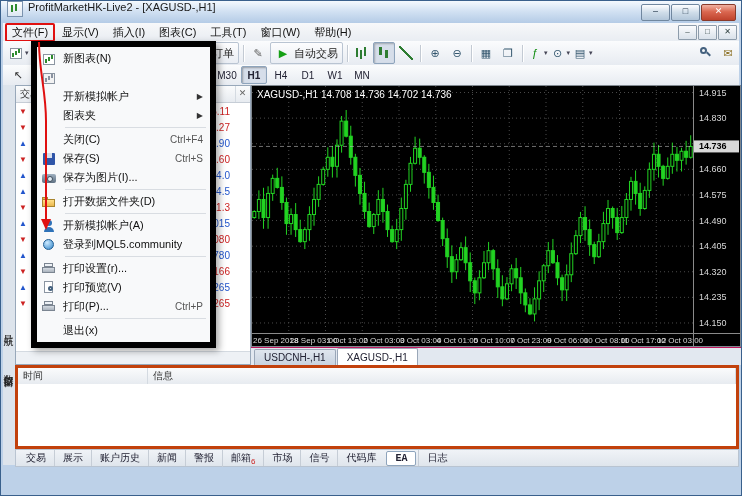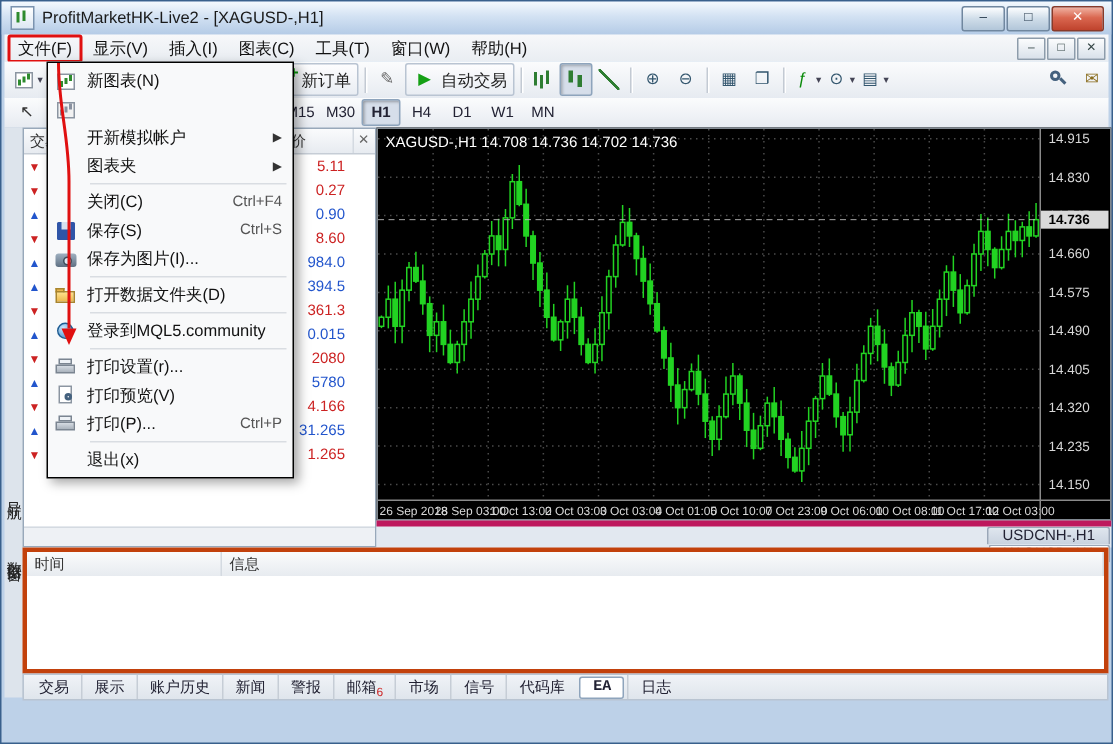--- a/index.html
+++ b/index.html
@@ -1,19 +1,19 @@
 <!DOCTYPE html>
 <html><head>
 <meta charset="utf-8">
 <style>
   html,body{margin:0;padding:0;background:#888;font-family:"Liberation Sans","DejaVu Sans",sans-serif;}
   #win{position:relative;width:742px;height:496px;background:#bdd1e8;border:1px solid #39608c;overflow:hidden;box-sizing:border-box;}
 
   
-  .titlebar{position:absolute;left:0;top:0;right:0;height:22px;background:linear-gradient(#f4f9fe,#d3e2f3 45%,#b4cbe6);display:flex;align-items:center;gap:5px;padding-left:6px;}
+  .titlebar{position:absolute;left:0;top:0;right:0;height:22px;background:linear-gradient(#f4f9fe,#d3e2f3 45%,#b4cbe6);display:flex;gap:5px;padding-left:6px;}
   .app-icon{width:14px;height:14px;background:linear-gradient(#fff,#dde7f2);border:1px solid #7b93af;position:relative;flex:none;}
   .app-icon::before{content:"";position:absolute;left:3px;top:3px;width:2px;height:7px;background:#2e8b2e;box-shadow:4px -1px 0 #2e8b2e;}
   .title-text{font-size:11px;color:#1a1a1a;white-space:nowrap;}
   .win-btns{position:absolute;right:5px;top:3px;display:flex;gap:1px;}
   .win-btn{width:27px;height:15px;border:1px solid #70879f;border-radius:2px;background:linear-gradient(#fdfeff,#cfdde9 50%,#b2c6d9);font-size:9px;line-height:13px;text-align:center;color:#23374a;}
   .win-btn .g{pointer-events:none;}
   .win-btn.close{width:33px;background:linear-gradient(#f0b2a2,#da6750 45%,#bf432d);border-color:#883a2a;color:#fff;}
 
   
   .menubar{position:absolute;left:2px;top:22px;right:2px;height:18px;background:linear-gradient(#f7f8fa,#e9edf2);display:flex;align-items:center;font-size:11px;color:#111;padding-left:2px;}
@@ -81,21 +81,21 @@
   .mw-row{height:16px;display:flex;align-items:center;font-size:10px;}
   .mw-arrow{width:14px;text-align:center;font-size:8px;flex:none;}
   .mw-sym{width:94px;flex:none;}
   .mw-sell{width:56px;flex:none;}
   .mw-buy{width:56px;flex:none;text-align:right;padding-right:6px;box-sizing:border-box;}
   .up{color:#2255cc;} .down{color:#cc2222;}
   .mw-scroll{position:absolute;left:0;right:0;bottom:0;height:12px;background:#eef1f5;border-top:1px solid #d4dae1;}
 
   
   .chartarea{position:absolute;left:250px;top:84px;width:490px;height:262px;background:#000;border:1px solid #808890;box-sizing:border-box;}
-  .charttabs{position:absolute;left:250px;top:346px;width:490px;height:18px;background:#e2e8f0;display:flex;align-items:flex-end;padding-left:3px;box-sizing:border-box;border-top:4px solid #be185d;flex-direction:column;}
+  .charttabs{position:absolute;left:250px;top:346px;width:490px;height:18px;background:#e2e8f0;display:flex;align-items:flex-end;padding-left:3px;box-sizing:border-box;border-top:1px solid #be185d;}
   .ctab{height:15px;padding:0 9px;font-size:10px;color:#223;border:1px solid #9aa7b8;border-bottom:none;border-radius:2px 2px 0 0;background:linear-gradient(#dfe6ee,#c9d3e0);margin-right:1px;display:flex;align-items:center;}
   .ctab.active{background:#fff;height:16px;}
 
   
   .terminal{position:absolute;left:14px;top:364px;right:2px;height:84px;background:#fff;border:3px solid #c2410c;box-sizing:border-box;}
   .term-header{height:16px;display:flex;background:linear-gradient(#fafbfc,#e7ebf0);border-bottom:1px solid #c6cdd6;font-size:10px;color:#333;}
   .th{display:flex;align-items:center;padding-left:5px;border-right:1px solid #d4dae1;box-sizing:border-box;}
   .th.c1{width:130px;}.th.c2{flex:1;}
   .term-body{position:absolute;left:0;right:0;top:16px;bottom:0;background:#fff;}
   .termtabs{position:absolute;left:14px;top:448px;right:2px;height:18px;display:flex;align-items:center;background:linear-gradient(#f0f3f7,#dfe5ec);border:1px solid #b9c4d1;box-sizing:border-box;padding-left:2px;font-size:10px;}
@@ -107,21 +107,21 @@
   
   .statusbar{position:absolute;left:2px;top:466px;right:2px;height:24px;background:linear-gradient(#f3f5f8,#dfe5ec);border-top:1px solid #b9c4d1;display:flex;align-items:center;gap:3px;padding:0 3px;font-size:10px;color:#222;box-sizing:border-box;}
   .sb-cell{height:16px;line-height:16px;padding:0 8px;background:#eef1f5;border:1px solid #c2cad4;border-top-color:#aab4c0;border-radius:1px;box-sizing:border-box;}
   .sb1{width:86px;}.sb2{flex:1;}
   .sb-icon{width:22px;height:16px;display:flex;align-items:flex-end;gap:1px;padding:2px 3px;box-sizing:border-box;}
   .sb-icon i{display:block;width:3px;background:#2e9e2e;}
   .sb-icon i:nth-child(1){height:4px;} .sb-icon i:nth-child(2){height:6px;}
   .sb-icon i:nth-child(3){height:8px;} .sb-icon i:nth-child(4){height:10px;}
 
   
-  .dropdown{position:absolute;left:30px;top:40px;width:165px;background:#f8f9fa;border:1px solid #000000;box-shadow:3px 3px 7px rgba(0,0,0,.35);padding:2px;z-index:50;box-sizing:border-box;}
+  .dropdown{position:absolute;left:30px;top:40px;width:185px;background:#f8f9fa;border:6px solid #000000;box-shadow:3px 3px 7px rgba(0,0,0,.35);padding:2px;z-index:50;box-sizing:border-box;}
   .dd-item{height:19px;display:flex;align-items:center;gap:6px;padding:0 5px 0 2px;font-size:11px;color:#111;position:relative;white-space:nowrap;}
   .dd-item .mic{flex:none;}
   .dd-item .dlbl{overflow:hidden;}
   .dd-item .sc{margin-left:auto;color:#555;font-size:10px;}
   .dd-item .sub{margin-left:auto;font-size:8px;color:#333;}
   .dd-sep{height:1px;background:#d9dde2;margin:2px 2px 2px 26px;}
   .hlbox{position:absolute;left:-2px;right:42px;top:-2px;bottom:-2px;border:2px solid #e01010;border-radius:5px;pointer-events:none;}
 
   .annot-svg{position:absolute;left:0;top:0;z-index:60;pointer-events:none;}
 </style>
@@ -670,20 +670,24 @@
         <span class="ticon ic-camera mic"></span>
         <span class="dlbl">保存为图片(I)...</span>
       </div>
       <div class="dd-sep"></div>
       <div class="dd-item">
         <span class="ticon ic-folder mic"></span>
         <span class="dlbl">打开数据文件夹(D)</span>
       </div>
       <div class="dd-sep"></div>
       <div class="dd-item">
+        <span class="ticon ic-person mic"></span>
+        <span class="dlbl">开新模拟帐户(A)</span>
+      </div>
+      <div class="dd-item">
         <span class="ticon ic-globe mic"></span>
         <span class="dlbl">登录到MQL5.community</span>
       </div>
       <div class="dd-sep"></div>
       <div class="dd-item">
         <span class="ticon ic-printer mic"></span>
         <span class="dlbl">打印设置(r)...</span>
       </div>
       <div class="dd-item">
         <span class="ticon ic-preview mic"></span>

